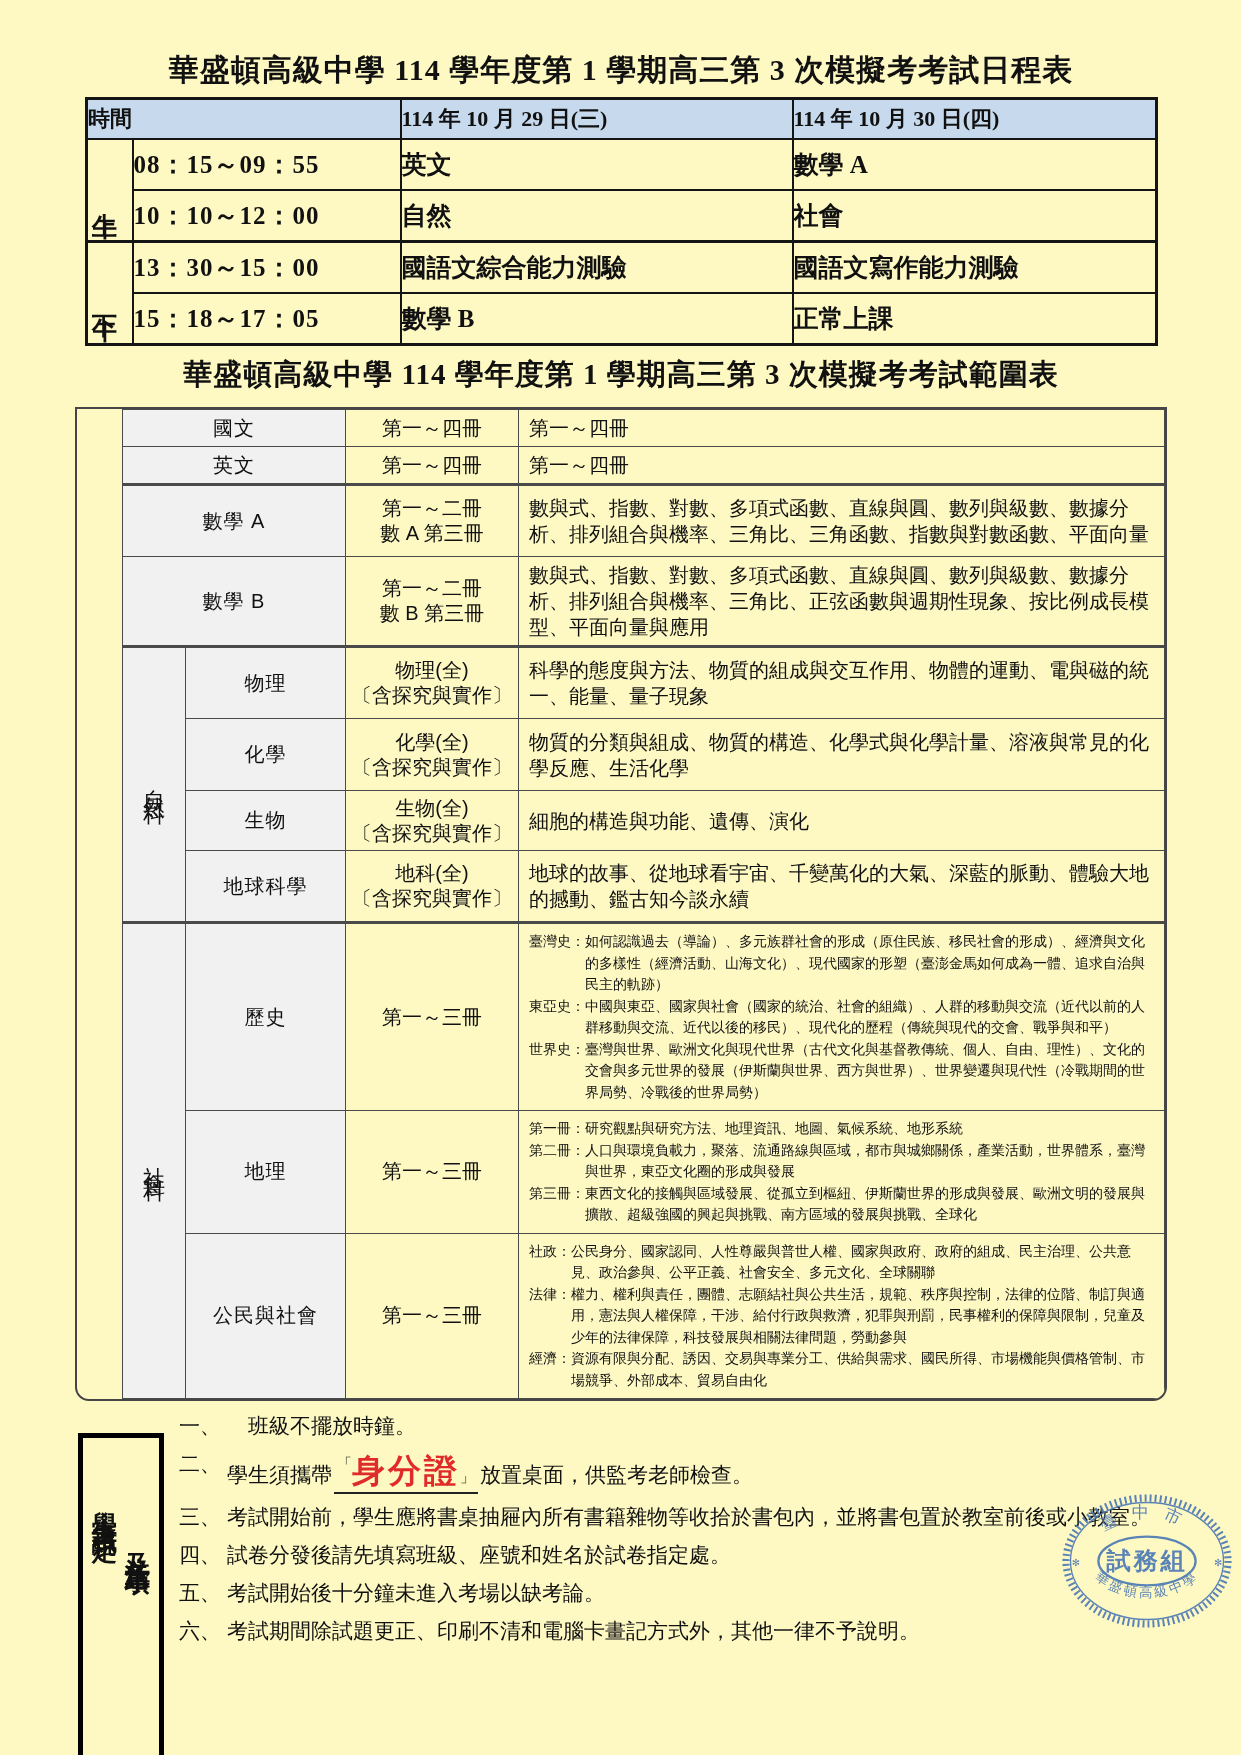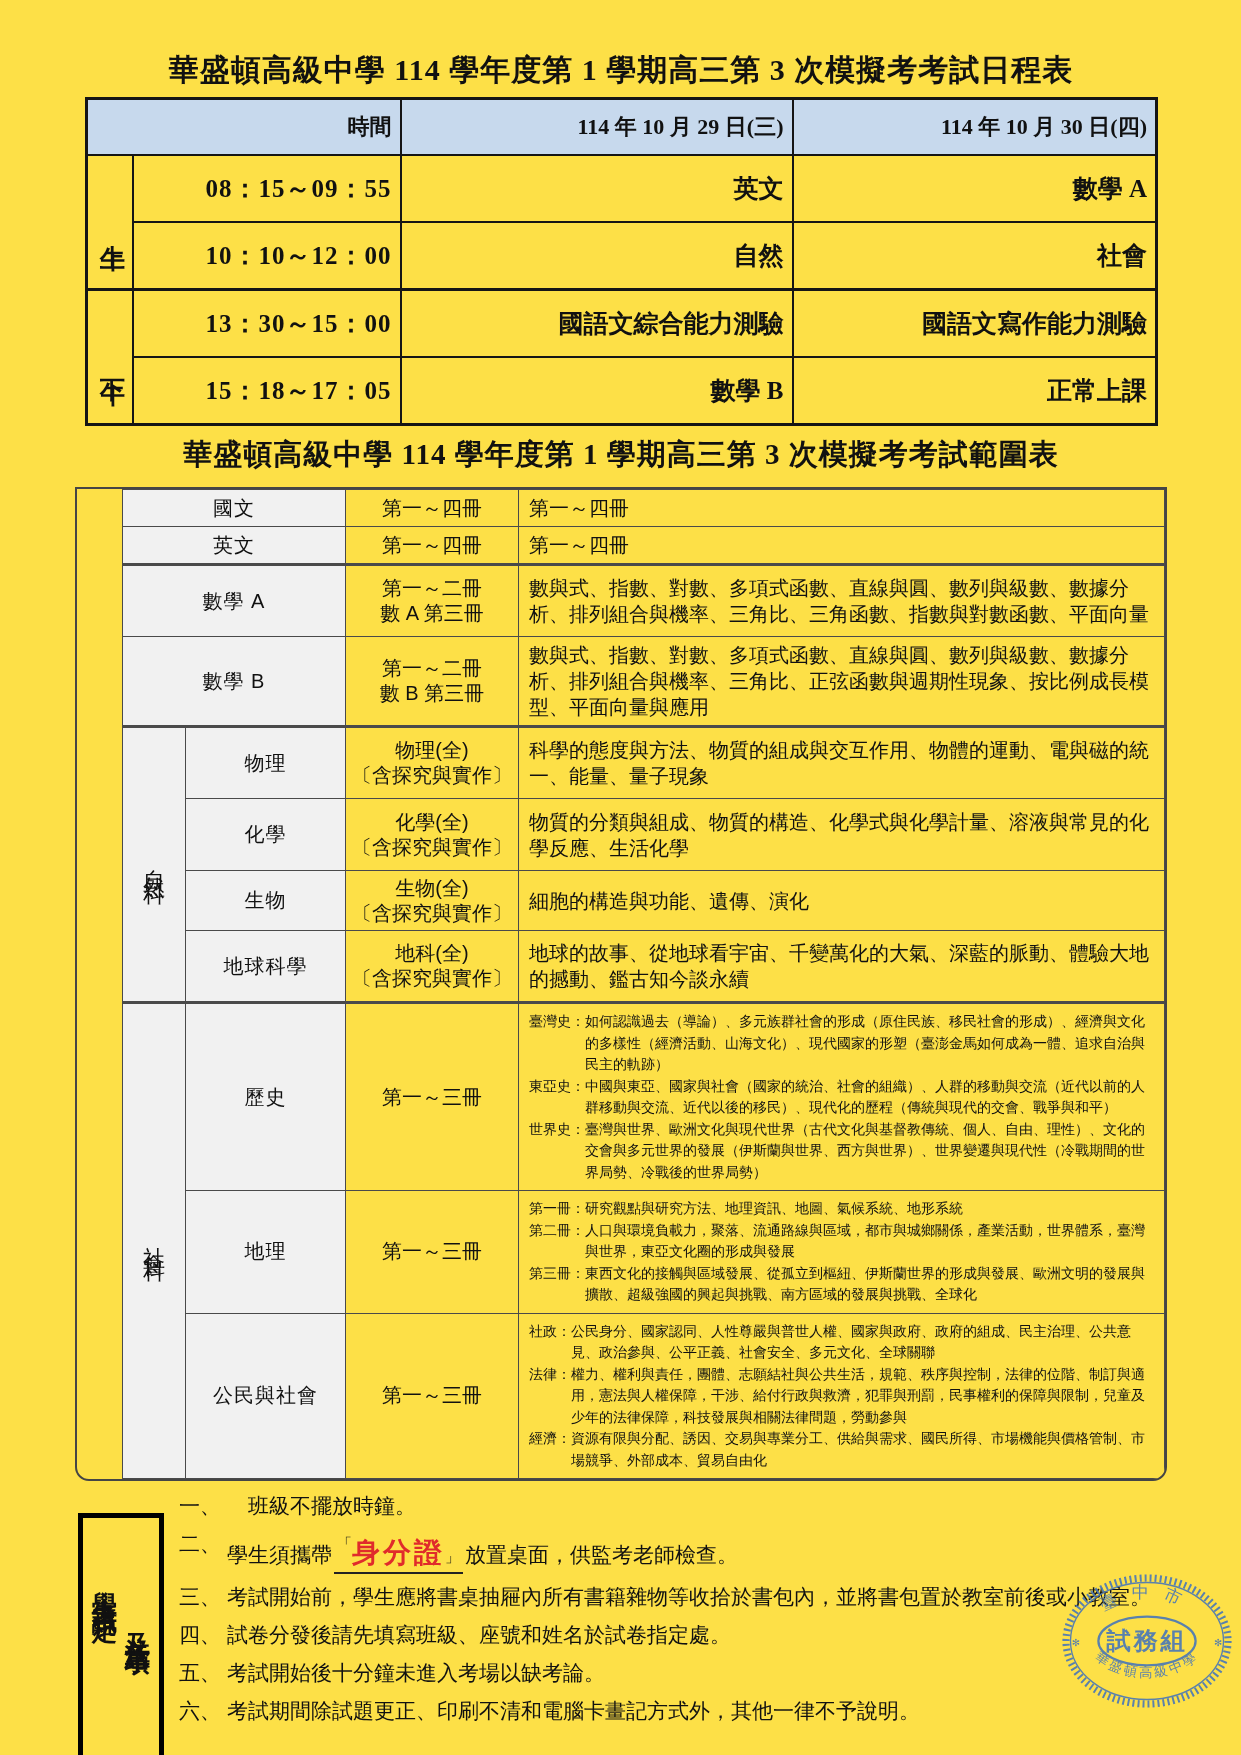--- a/index.html
+++ b/index.html
@@ -1,26 +1,26 @@
 <!DOCTYPE html>
 <html><head>
 <meta charset="utf-8">
 <style>
   html,body{margin:0;padding:0;background:#e8e8e8;}
-  .page{position:relative;width:1241px;height:1755px;background:#fde047;margin:0 auto;overflow:hidden;
+  .page{position:relative;width:1241px;height:1755px;background:#fef9c3;margin:0 auto;overflow:hidden;
         font-family:"Liberation Serif","DejaVu Serif",serif;color:#111;}
   .content{position:absolute;left:85px;top:0;width:1072px;}
 
   
   .doc-title{margin-top:50px;text-align:center;font-size:30px;font-weight:bold;letter-spacing:1px;white-space:nowrap;}
   .doc-title2{margin:9px 0 12px;text-align:center;font-size:29px;font-weight:bold;letter-spacing:1px;white-space:nowrap;}
 
   
   .stable{margin-top:6px;width:1070px;border-collapse:collapse;table-layout:fixed;}
-  .stable th,.stable td{border:2px solid #151515;text-align:right;vertical-align:middle;padding:8px;}
+  .stable th,.stable td{border:2px solid #151515;text-align:left;vertical-align:middle;padding:0;}
   .stable{border:3px solid #151515;}
   .stable thead th{background:#c7d9ed;height:38px;font-size:22px;font-weight:bold;}
   .stable tbody td{height:49px;font-size:25px;font-weight:bold;}
   .s-time{font-size:25px;letter-spacing:1px;}
   .s-ampm{width:46px;}
   .pm-start td{border-top:3px solid #151515;margin-left:11px;}
   .vert{writing-mode:vertical-rl;text-orientation:upright;display:inline-block;}
   .ampm-v{font-size:25px;font-weight:bold;letter-spacing:3px;}
 
   
@@ -55,21 +55,21 @@
   .bx{font-size:25px;font-weight:bold;letter-spacing:5px;}
   .bx2{margin-top:40px;}
   .rules-list{margin-left:94px;padding-top:2px;width:985px;}
   .rule{display:flex;font-size:21px;line-height:30px;margin-bottom:8px;}
   .rnum{flex:0 0 48px;}
   .rtext{flex:1;}
   .idwrap{display:inline-block;border-bottom:2px solid #222;padding:0 3px;margin:0 2px;}
   .brk{font-size:15px;}
   .brk-open{vertical-align:13px;}
   .brk-close{vertical-align:0px;}
-  .idred{color:#e02b2b;font-size:28px;font-weight:bold;letter-spacing:3px;line-height:34px;}
+  .idred{color:#e02b2b;font-size:33px;font-weight:bold;letter-spacing:3px;line-height:34px;}
 
   
   .seal{position:absolute;left:972px;top:80px;width:180px;height:144px;opacity:0.92;}
   .seal text,.seal textPath{font-family:"Liberation Serif","DejaVu Serif",serif;fill:#4d79b5;}
 </style>
 </head>
 <body>
 
 <div class="page">
   <div class="content">

